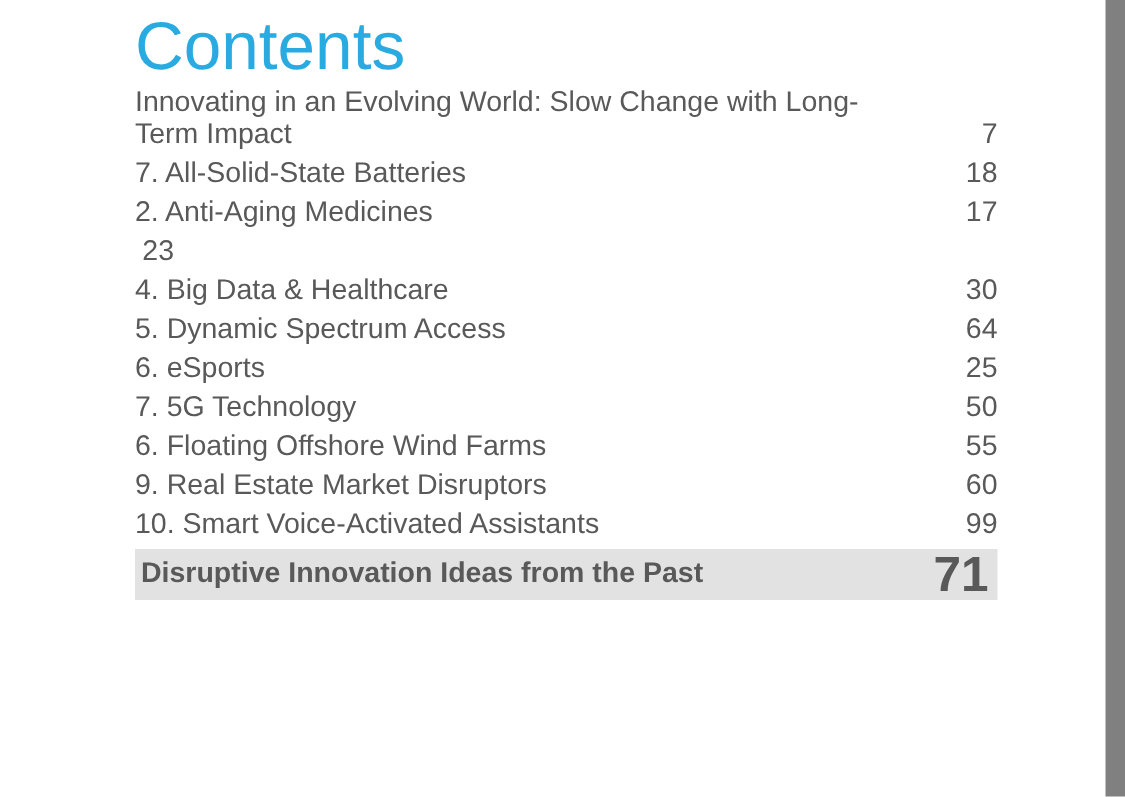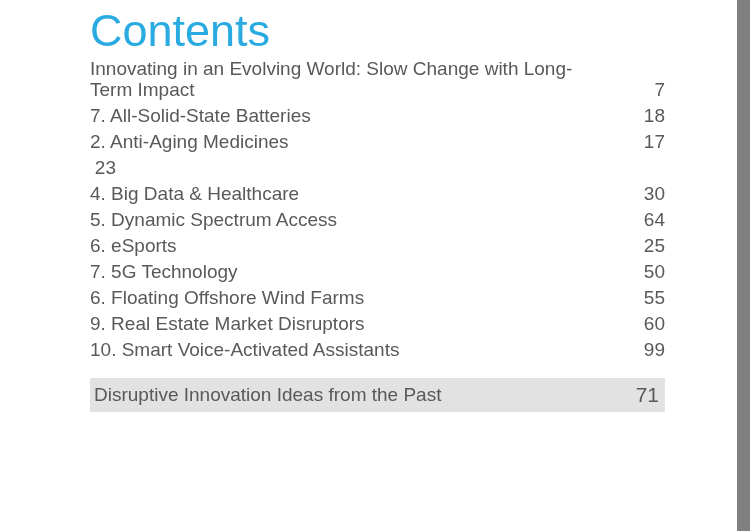--- a/index.html
+++ b/index.html
@@ -79,32 +79,33 @@
     min-width: 26px;
     align-self: flex-end;
   }
 
   .toc-row.wrapped .toc-label {
     max-width: 515px;
   }
 
   .toc-row.highlight {
     background: #E2E2E2;
-    margin-top: 15px;
+    margin-top: 3px;
     padding: 4px 6px 5px 4px;
     align-items: center;
+    font-weight: bold;
   }
 
   .toc-row.highlight .toc-label {
     font-size: 19px;
     line-height: 23px;
   }
 
   .toc-row.highlight .toc-page {
-    font-size: 21px;
+    font-size: 33px;
     line-height: 25px;
     align-self: center;
   }
 </style>
 </head>
 <body>
 
 <div id="slide-page">
   <div id="toc-block">
     <h1 id="page-title">Contents</h1>

